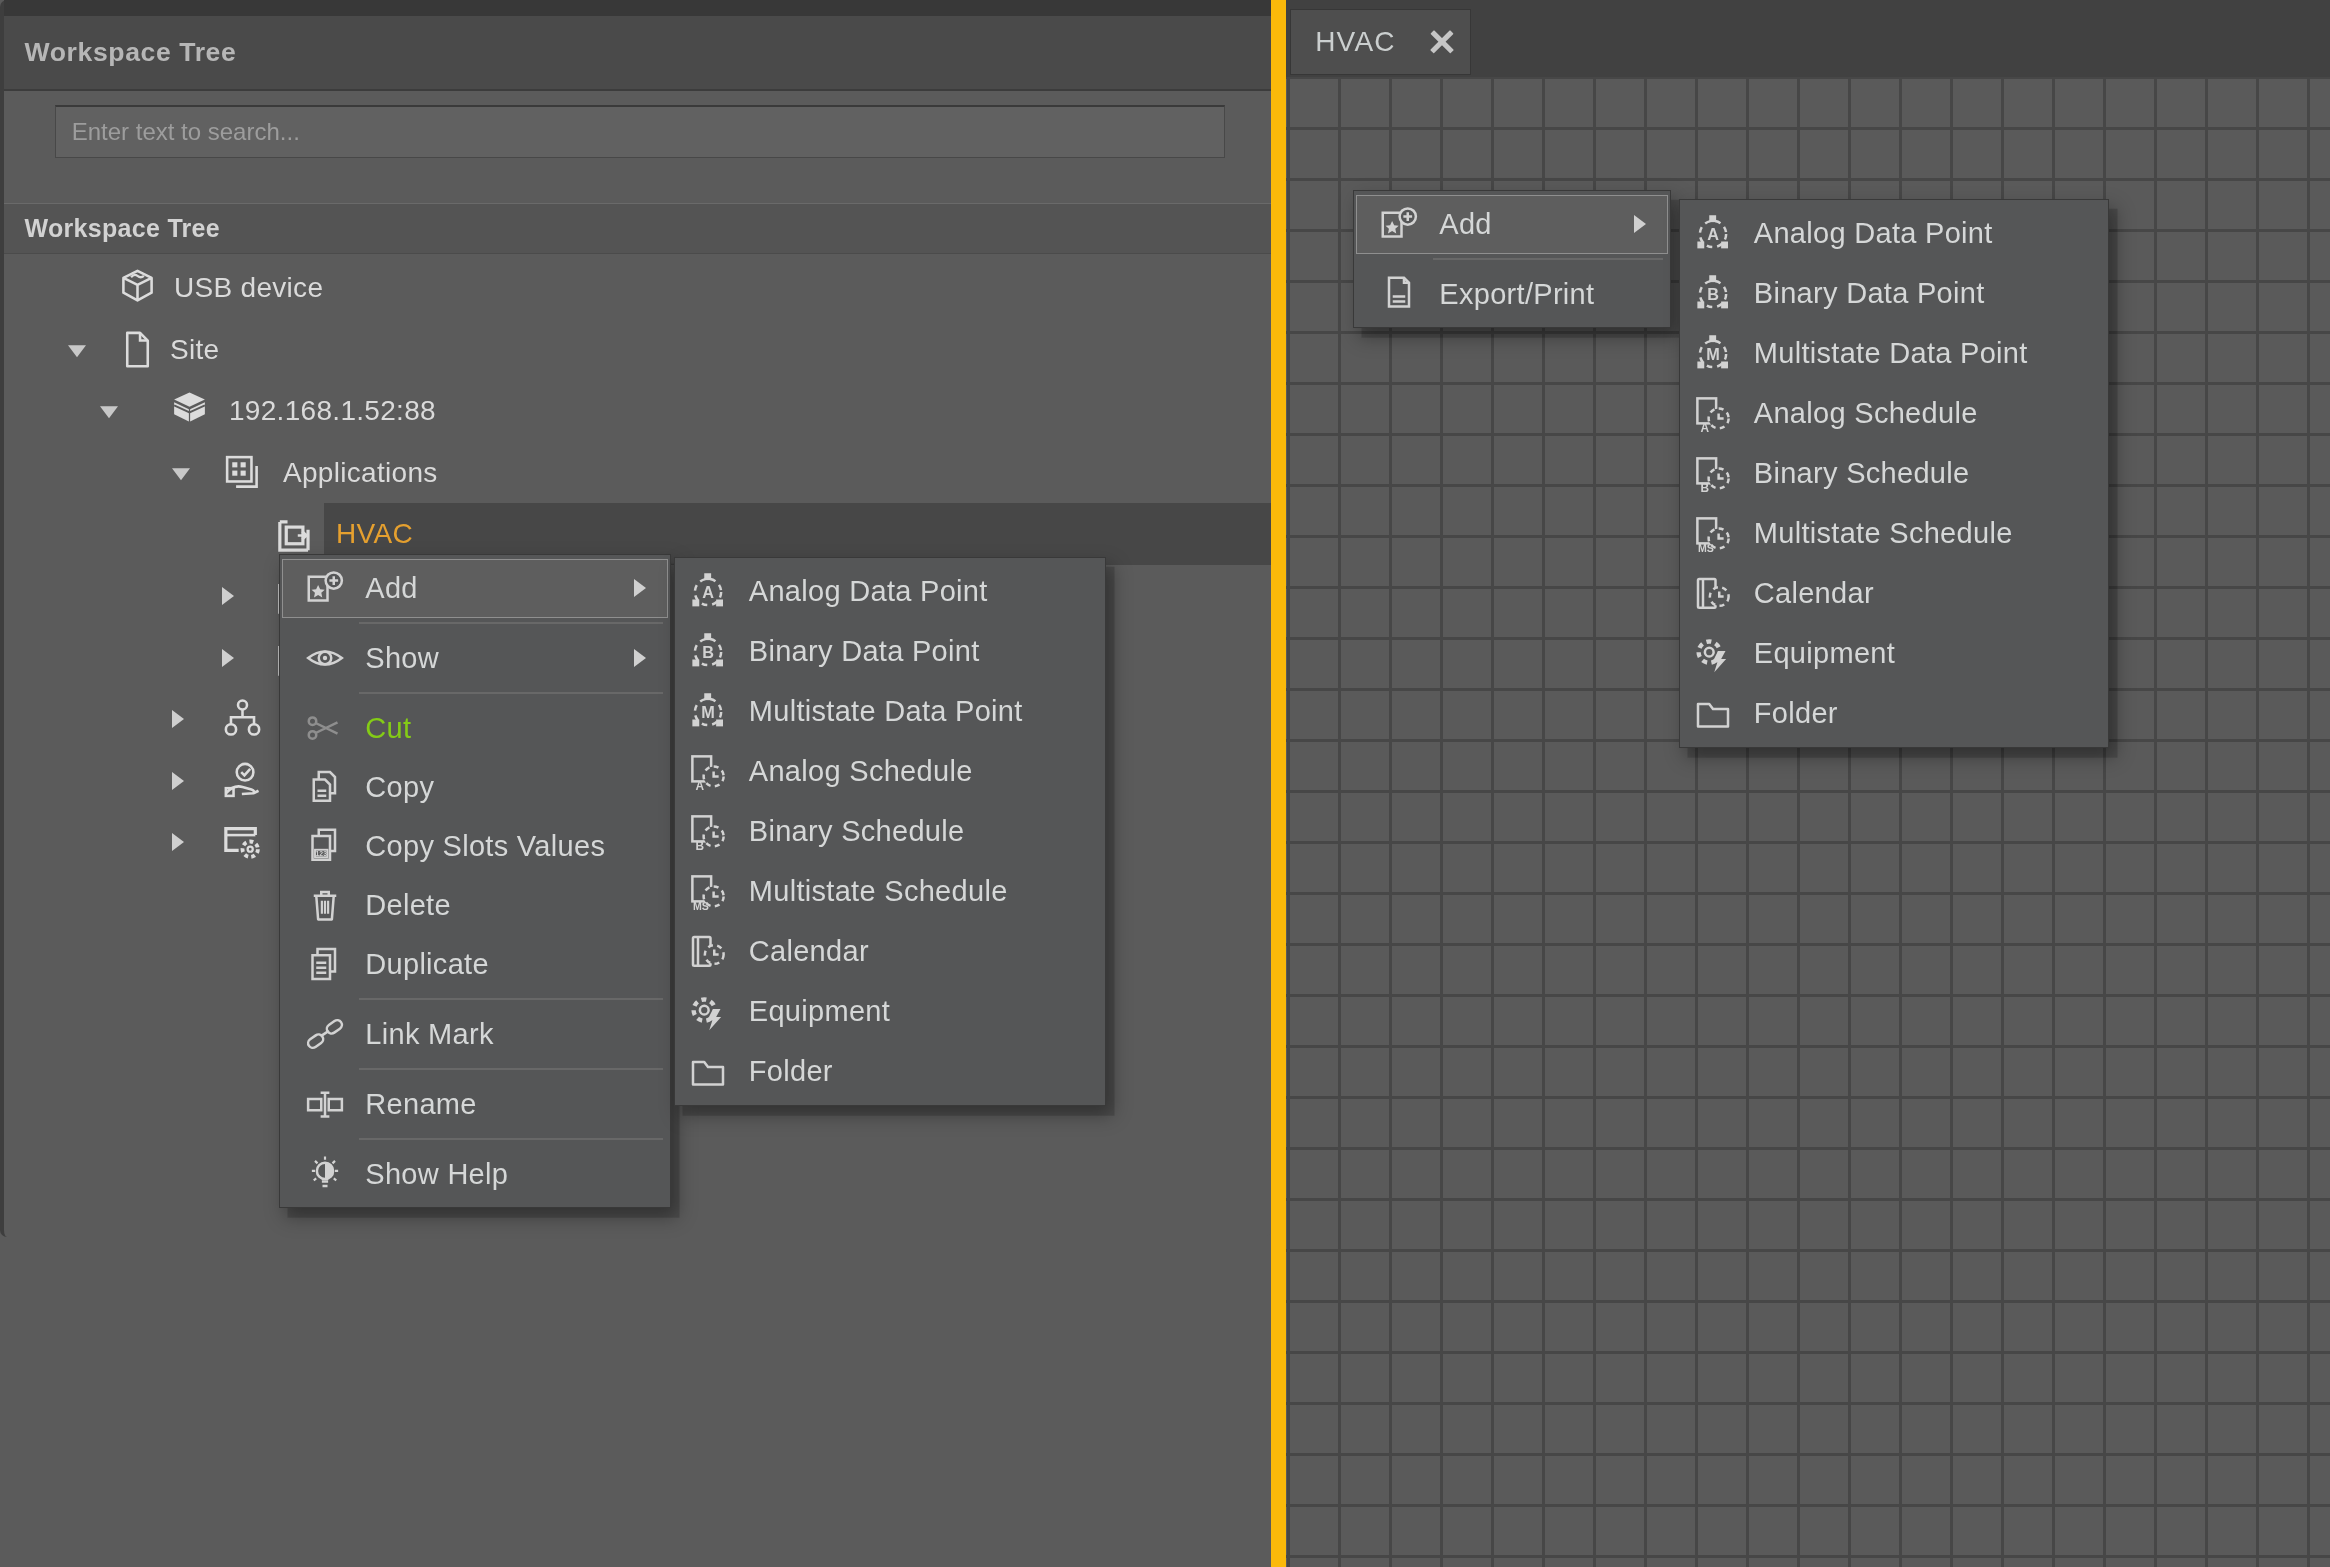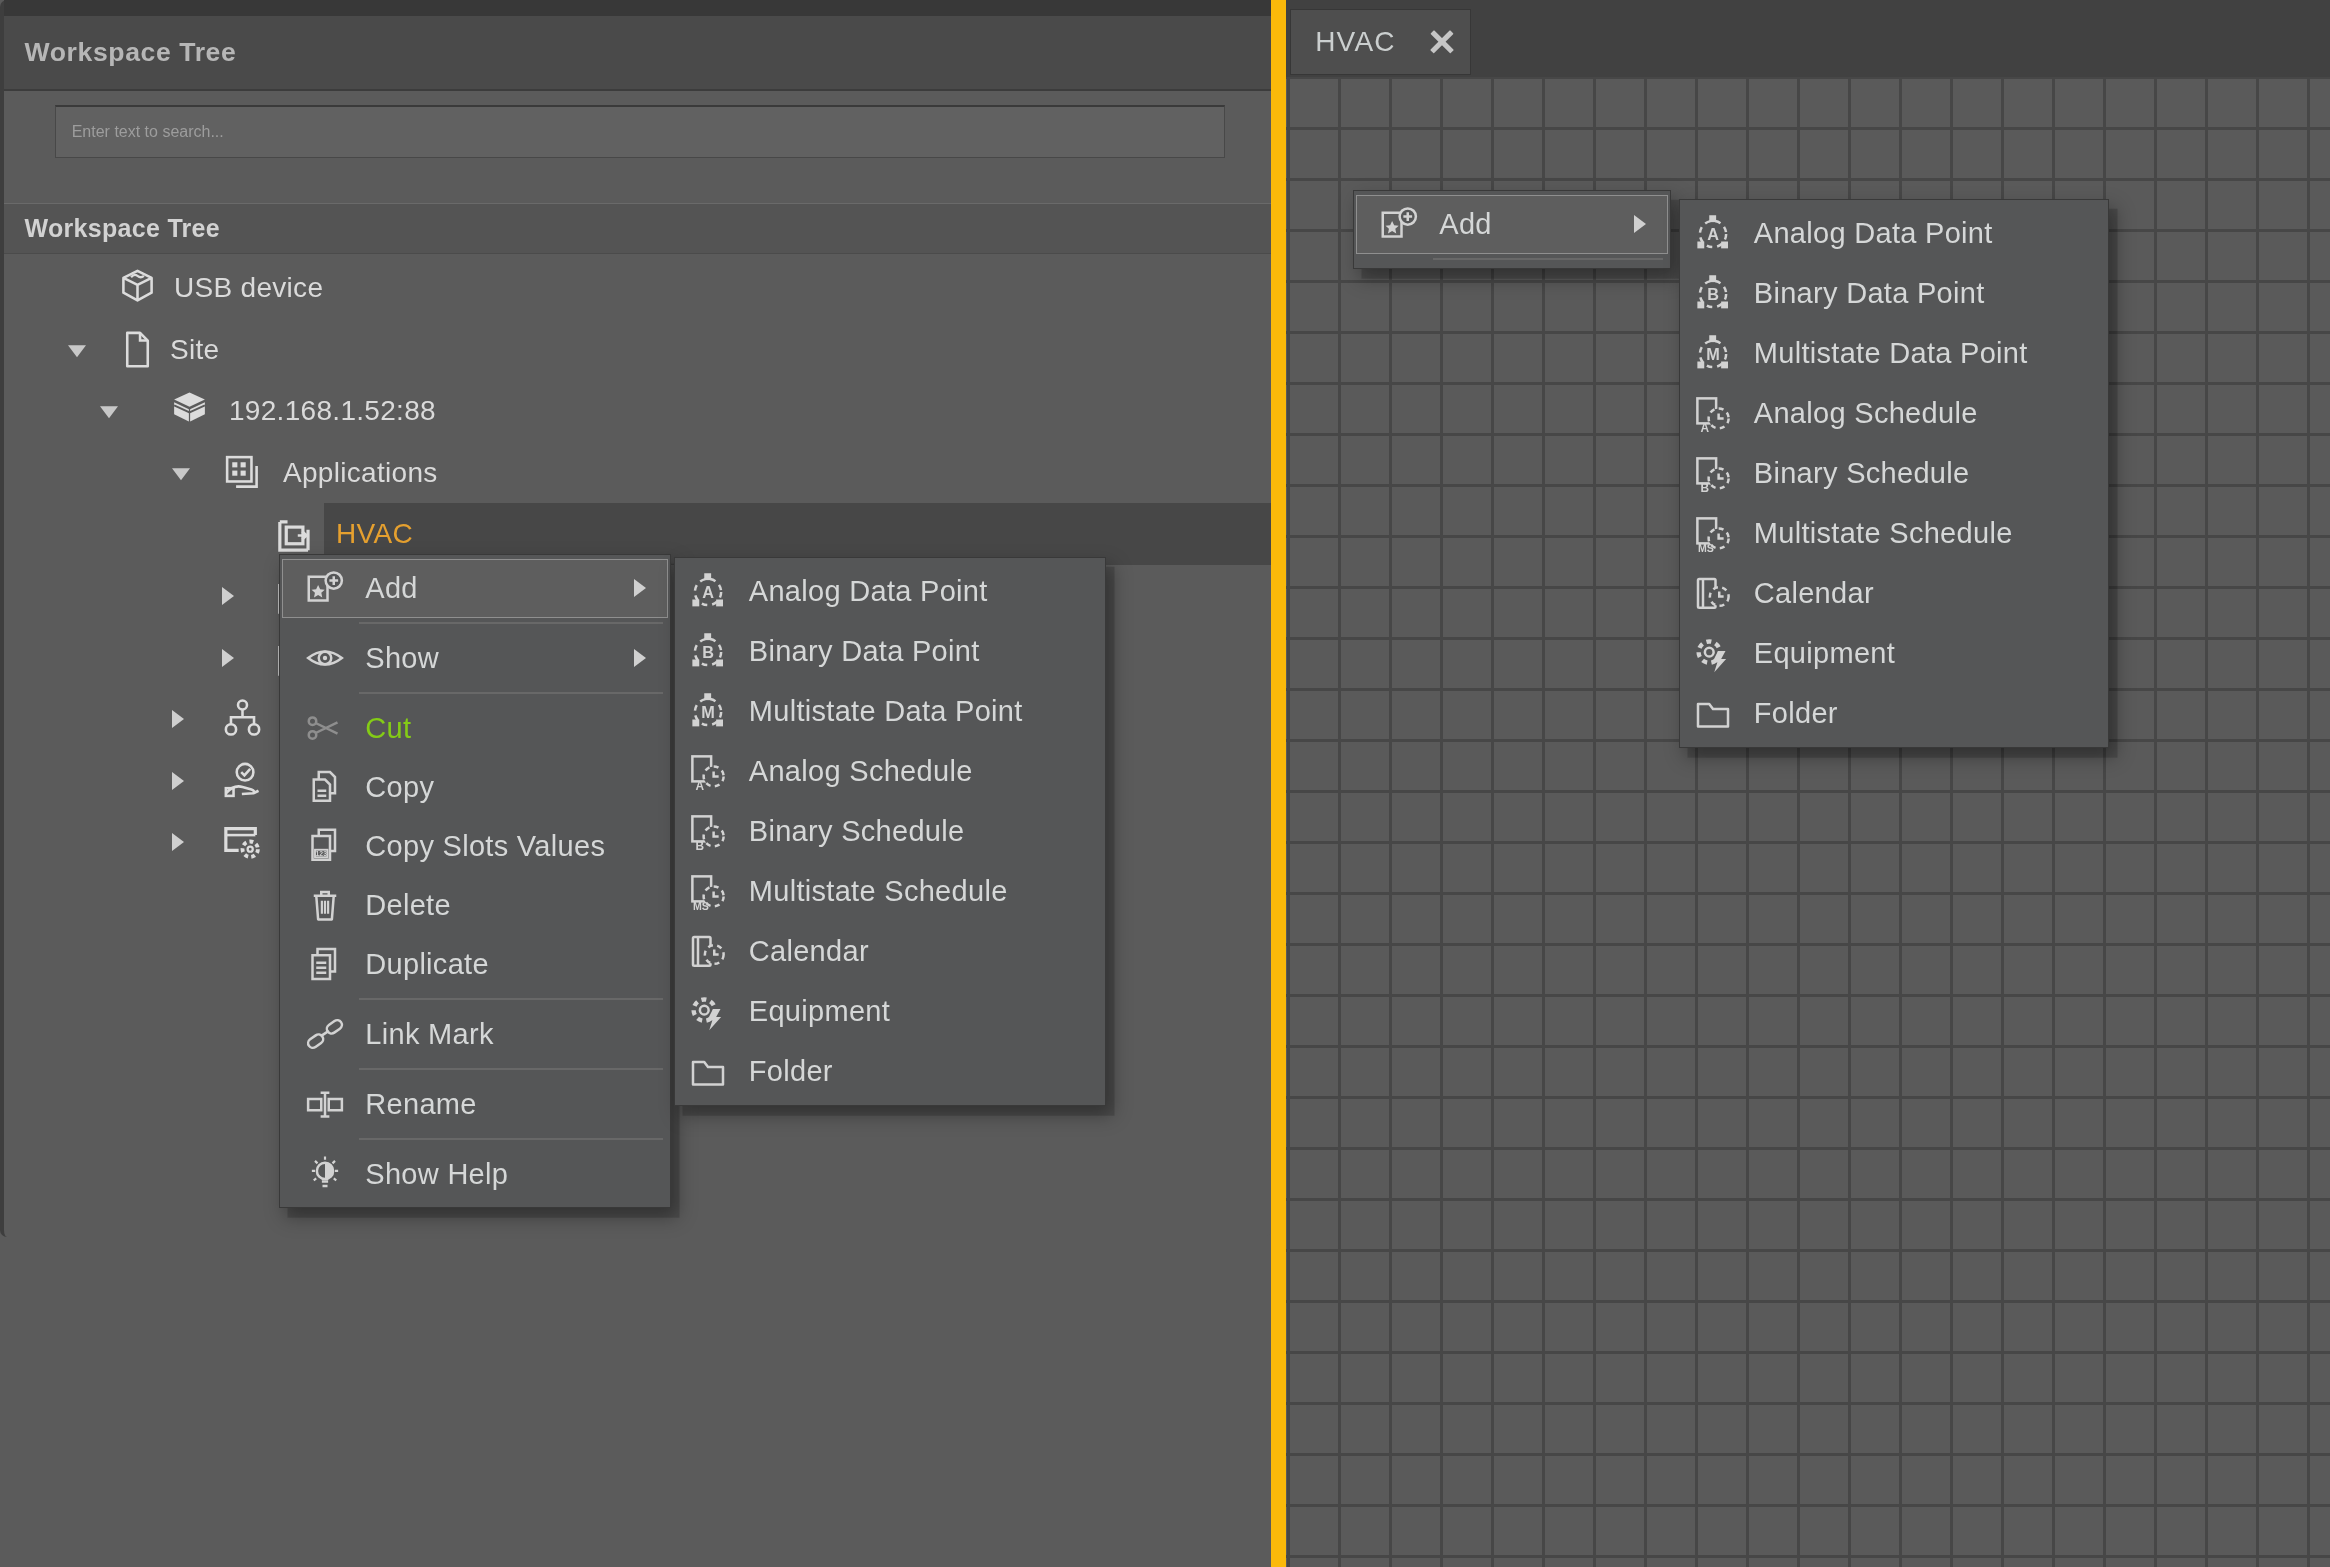--- a/index.html
+++ b/index.html
@@ -9,21 +9,21 @@
 
   
   #left-panel{position:absolute;left:0;top:0;width:1271px;height:1237px;
               background:#5b5b5b;border-left:4.8px solid #3e3e3e;border-radius:7px;}
   .top-strip{position:absolute;left:0;right:0;top:0;height:15.7px;background:#383838;}
   .panel-header{position:absolute;left:0;right:0;top:15.7px;height:75px;background:#4a4a4a;
                 border-bottom:2.4px solid #3c3c3c;display:flex;align-items:center;padding-left:20.5px;}
   .panel-header span{color:#b6b6b6;font-size:26.6px;font-weight:bold;letter-spacing:0.6px;}
   #search-input{position:absolute;left:51px;top:105px;width:1170px;height:53px;
                 background:#616161;border:1.2px solid #484848;border-top:2.4px solid #3a3a3a;
-                color:#86efac;font-size:16px;padding:0 15.7px;outline:none;
+                color:#86efac;font-size:24px;padding:0 15.7px;outline:none;
                 font-family:"Liberation Sans",sans-serif;}
   #search-input::placeholder{color:#9d9d9d;}
   .section-header{position:absolute;left:0;right:0;top:203px;height:51px;background:#545454;
                   border-top:1.2px solid #6a6a6a;border-bottom:1.2px solid #4b4b4b;
                   display:flex;align-items:center;padding-left:20.5px;}
   .section-header span{color:#d2d2d2;font-size:25px;font-weight:bold;letter-spacing:0.3px;}
 
   
   .tree-row{position:absolute;left:0;width:1271px;height:62px;margin-left:44px;}
   .tree-row .band{position:absolute;left:276px;right:2.4px;top:0;bottom:0;background:#474747;}
@@ -470,20 +470,26 @@
     </nav>
   <nav id="canvas-menu" class="menu">
       <div class="menu-item highlighted">
         <svg class="mi-ic" viewBox="0 0 64 64">
           <use href="#add-icon"></use>
         </svg>
         <span class="mi-label">Add</span>
         <span class="sub-arrow"></span>
       </div>
       <div class="menu-sep"></div>
+      <div class="menu-item">
+        <svg class="mi-ic" viewBox="0 0 64 64">
+          <use href="#export-print-icon"></use>
+        </svg>
+        <span class="mi-label">Export/Print</span>
+      </div>
     </nav>
   <nav id="canvas-submenu" class="menu submenu">
       <div class="menu-item">
         <svg class="mi-ic" viewBox="0 0 64 64">
           <use href="#analog-data-point-icon"></use>
         </svg>
         <span class="mi-label">Analog Data Point</span>
       </div>
       <div class="menu-item">
         <svg class="mi-ic" viewBox="0 0 64 64">

